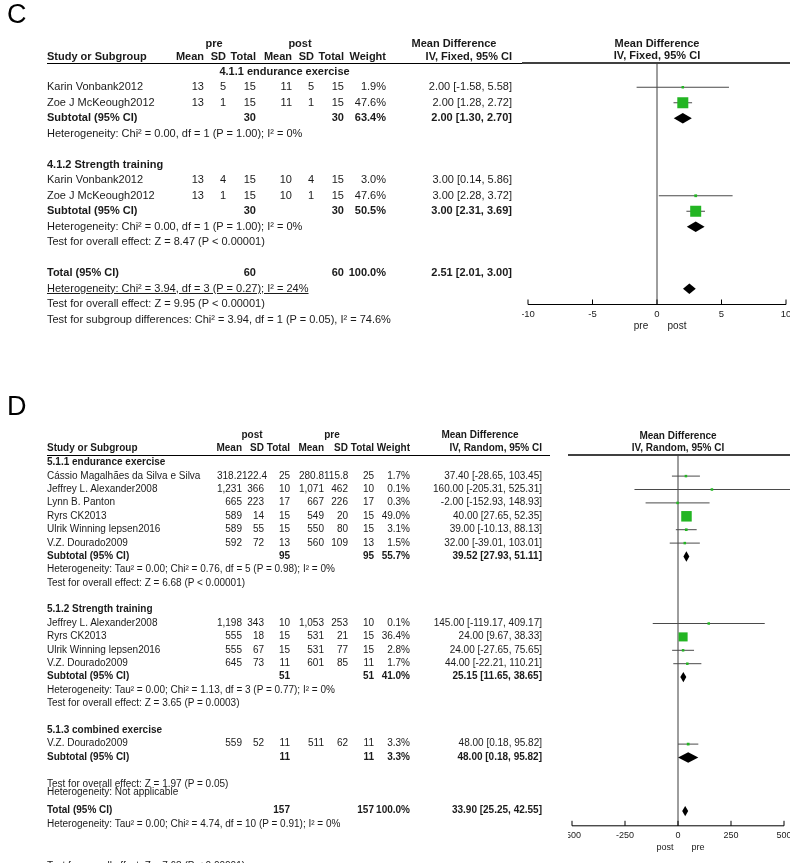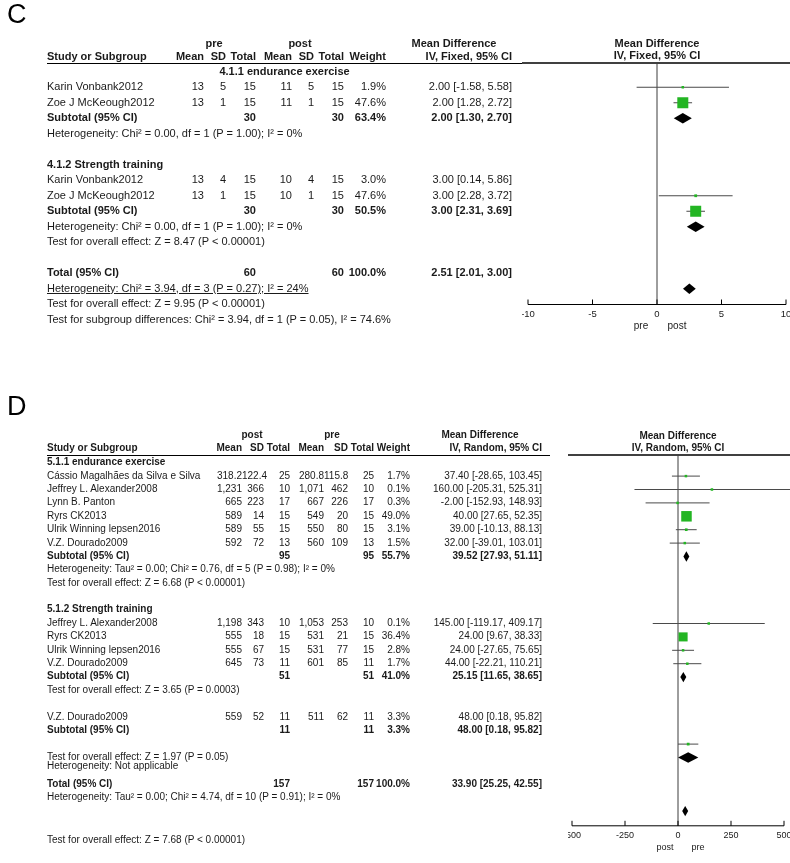--- a/index.html
+++ b/index.html
@@ -339,23 +339,29 @@
           <div class="cell b num"></div>
           <div class="cell b num"></div>
           <div class="cell b num">51</div>
           <div class="cell b num"></div>
           <div class="cell b num"></div>
           <div class="cell b num">51</div>
           <div class="cell b num">41.0%</div>
           <div class="cell b ci" style="padding-right: 8px;">25.15 [11.65, 38.65]</div>
         </div>
         <div class="grid-row" style="grid-template-columns: 167px 28px 22px 26px 34px 24px 26px 36px 140px; height: 13.4px;">
+          <div class="cell " style="grid-column: 1 / -1;">Heterogeneity: Tau² = 0.00; Chi² = 1.13, df = 3 (P = 0.77); I² = 0%</div>
+        </div>
+        <div class="grid-row" style="grid-template-columns: 167px 28px 22px 26px 34px 24px 26px 36px 140px; height: 13.4px;">
           <div class="cell " style="grid-column: 1 / -1;">Test for overall effect: Z = 3.65 (P = 0.0003)</div>
         </div>
         <div class="grid-row" style="grid-template-columns: 167px 28px 22px 26px 34px 24px 26px 36px 140px; height: 13.4px;"></div>
+        <div class="grid-row" style="grid-template-columns: 167px 28px 22px 26px 34px 24px 26px 36px 140px; height: 13.4px;">
+          <div class="cell b" style="grid-column: 1 / -1;">5.1.3 combined exercise</div>
+        </div>
         <div class="grid-row" style="grid-template-columns: 167px 28px 22px 26px 34px 24px 26px 36px 140px; height: 13.4px;">
           <div class="cell ">V.Z. Dourado2009</div>
           <div class="cell num">559</div>
           <div class="cell num">52</div>
           <div class="cell num">11</div>
           <div class="cell num">511</div>
           <div class="cell num">62</div>
           <div class="cell num">11</div>
           <div class="cell num">3.3%</div>
           <div class="cell ci" style="padding-right: 8px;">48.00 [0.18, 95.82]</div>

